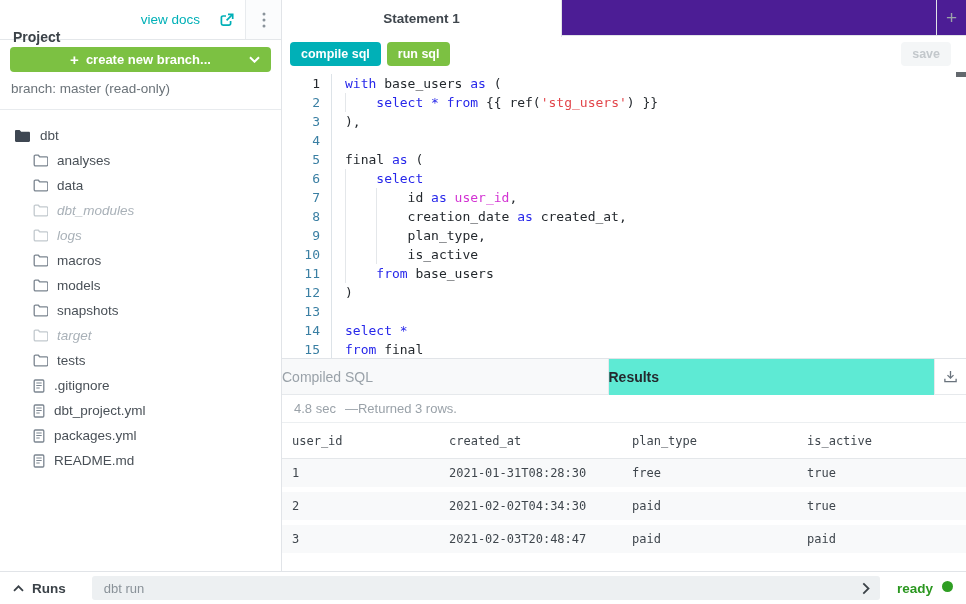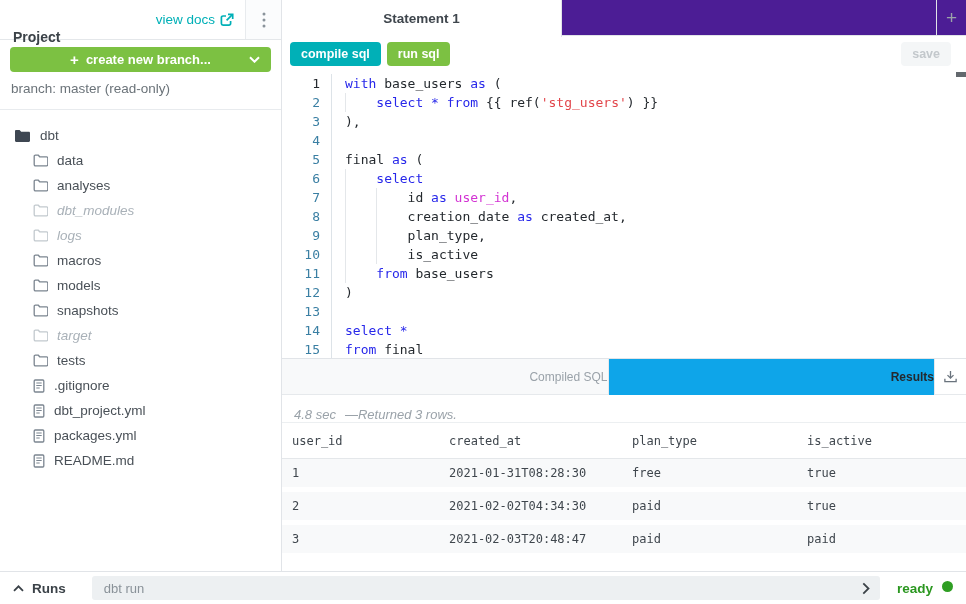--- a/index.html
+++ b/index.html
@@ -10,21 +10,21 @@
     font-size:13px; color:#3f464d; background:#fff;
     display:flex; flex-direction:column;
   }
   .main{ display:flex; height:571px; }
 
   
   .sidebar{ width:282px; flex-shrink:0; border-right:1px solid #e1e4e8; display:flex; flex-direction:column; background:#fff;}
   .sb-header{ height:40px; border-bottom:1px solid #e4e7ea; display:flex; align-items:center; }
   .sb-title{ font-weight:bold; font-size:14px; color:#3b4248; padding-left:13px;margin-top:34px; }
   .spacer{ flex:1; }
-  .view-docs{ color:var(--teal); display:flex; align-items:center; gap:5px; font-size:13.5px; cursor:pointer; padding-right:11px; }
+  .view-docs{ color:var(--teal); display:flex; align-items:center; gap:20px; font-size:13.5px; cursor:pointer; padding-right:11px; }
   .kebab-box{ width:36px; align-self:stretch; border-left:1px solid #e8ebee; background:#fbfcfd; display:flex; align-items:center; justify-content:center; cursor:pointer; }
   .branch-area{ padding:7px 10px 0; }
   .branch-btn{ height:25px; background:var(--green); border-radius:4px; color:#fff; font-weight:bold; font-size:13px; display:flex; align-items:center; justify-content:center; gap:7px; position:relative; cursor:pointer; }
   .branch-btn .plus{ font-size:15px; font-weight:bold; }
   .branch-btn .chev{ position:absolute; right:11px; top:9px; display:flex; }
   .branch-status{ padding:9px 11px 13px; color:#6b7379; font-size:13.5px; border-bottom:1px solid #e8ebee; }
   .tree{ padding-top:13px; }
   .tree-item{ height:25px; display:flex; align-items:center; gap:9px; padding-left:14px; font-size:13.5px; color:#495057; cursor:pointer; }
   .tree-item.child{ padding-left:33px; }
   .tree-item.muted{ color:#a9b1b8; font-style:italic; }
@@ -54,25 +54,25 @@
   .guide{ position:absolute; top:0; bottom:0; width:1px; background:#e4e7ea; }
   .kw{ color:var(--keyword); }
   .op{ color:var(--keyword); }
   .str{ color:var(--string); }
   .v2{ color:var(--builtin); }
   .scroll-thumb{ position:absolute; top:0; right:0; width:10px; height:5px; background:#63686d; cursor:pointer; }
 
   
   .results{ height:213px; border-top:1px solid #e1e4e8; display:flex; flex-direction:column; background:#fff; }
   .res-tabs{ height:36px; display:flex; }
-  .res-tab{ flex:1; display:flex; align-items:center; justify-content:flex-end; font-size:12px; cursor:pointer; }
+  .res-tab{ flex:1; display:flex; align-items:center; justify-content:flex-start; font-size:14px; cursor:pointer; }
   .res-tab.inactive{ background:#f8f9fa; color:#9aa2a9; border-right:1px solid #e6e9ec; border-bottom:1px solid #e6e9ec; }
-  .res-tab.active{ background:#0ea5e9; color:#24292e; font-weight:bold; }
+  .res-tab.active{ background:#5eead4; color:#24292e; font-weight:bold; }
   .res-download{ width:32px; border-left:1px solid #e6e9ec; border-bottom:1px solid #e6e9ec; display:flex; align-items:center; justify-content:center; color:#6a737d; cursor:pointer; }
-  .res-status{ height:28px; display:flex; align-items:flex-end; gap:9px; padding:0 12px; color:#9aa2a9; font-size:13px; border-bottom:1px solid #eceff1;font-style:italic; }
+  .res-status{ height:28px; display:flex; align-items:center; gap:9px; padding:0 12px; color:#9aa2a9; font-size:13px; border-bottom:1px solid #eceff1; }
   .res-table{ flex:1; font-family:"DejaVu Sans Mono","Liberation Mono",monospace; font-size:12px; color:#3f464d; overflow:hidden; }
   .res-hrow{ display:grid; grid-template-columns:157px 183px 175px 1fr; height:36px; align-items:center; border-bottom:1px solid #e4e7ea; }
   .res-hrow > div{ padding-left:10px; }
   .res-row{ display:grid; grid-template-columns:157px 183px 175px 1fr; height:33px; align-items:center; background:#f8f9fa; border-bottom:5px solid #fff; }
   .res-row > div{ padding-left:10px; }
 
   
   .footer{ height:33px; border-top:1px solid #e1e4e8; display:flex; align-items:center; padding:0 13px; background:#fff; }
   .runs{ display:flex; align-items:center; gap:8px; font-weight:bold; color:#3b4248; font-size:13.5px; cursor:pointer; }
   .run-input{ flex:1; background:#edf0f2; border-radius:3px; height:24px; display:flex; align-items:center; padding:0 10px; margin:0 17px 0 26px; }
@@ -134,29 +134,29 @@
               </svg>
             </span>
             <span>dbt</span>
           </div>
           <div class="tree-item child">
             <span class="ticon">
               <svg width="15" height="13" viewBox="0 0 15 13">
                 <path d="M1.2 2.4c0-.7.5-1.2 1.2-1.2h2.9l1.4 1.6h6.9c.7 0 1.2.5 1.2 1.2v6.6c0 .7-.5 1.2-1.2 1.2H2.4c-.7 0-1.2-.5-1.2-1.2V2.4z" fill="none" stroke="currentColor" stroke-width="1.3"></path>
               </svg>
             </span>
+            <span>analyses</span>
+          </div>
+          <div class="tree-item child">
+            <span class="ticon">
+              <svg width="15" height="13" viewBox="0 0 15 13">
+                <path d="M1.2 2.4c0-.7.5-1.2 1.2-1.2h2.9l1.4 1.6h6.9c.7 0 1.2.5 1.2 1.2v6.6c0 .7-.5 1.2-1.2 1.2H2.4c-.7 0-1.2-.5-1.2-1.2V2.4z" fill="none" stroke="currentColor" stroke-width="1.3"></path>
+              </svg>
+            </span>
             <span>data</span>
-          </div>
-          <div class="tree-item child">
-            <span class="ticon">
-              <svg width="15" height="13" viewBox="0 0 15 13">
-                <path d="M1.2 2.4c0-.7.5-1.2 1.2-1.2h2.9l1.4 1.6h6.9c.7 0 1.2.5 1.2 1.2v6.6c0 .7-.5 1.2-1.2 1.2H2.4c-.7 0-1.2-.5-1.2-1.2V2.4z" fill="none" stroke="currentColor" stroke-width="1.3"></path>
-              </svg>
-            </span>
-            <span>analyses</span>
           </div>
           <div class="tree-item child muted">
             <span class="ticon">
               <svg width="15" height="13" viewBox="0 0 15 13">
                 <path d="M1.2 2.4c0-.7.5-1.2 1.2-1.2h2.9l1.4 1.6h6.9c.7 0 1.2.5 1.2 1.2v6.6c0 .7-.5 1.2-1.2 1.2H2.4c-.7 0-1.2-.5-1.2-1.2V2.4z" fill="none" stroke="currentColor" stroke-width="1.3"></path>
               </svg>
             </span>
             <span>dbt_modules</span>
           </div>
           <div class="tree-item child muted">

